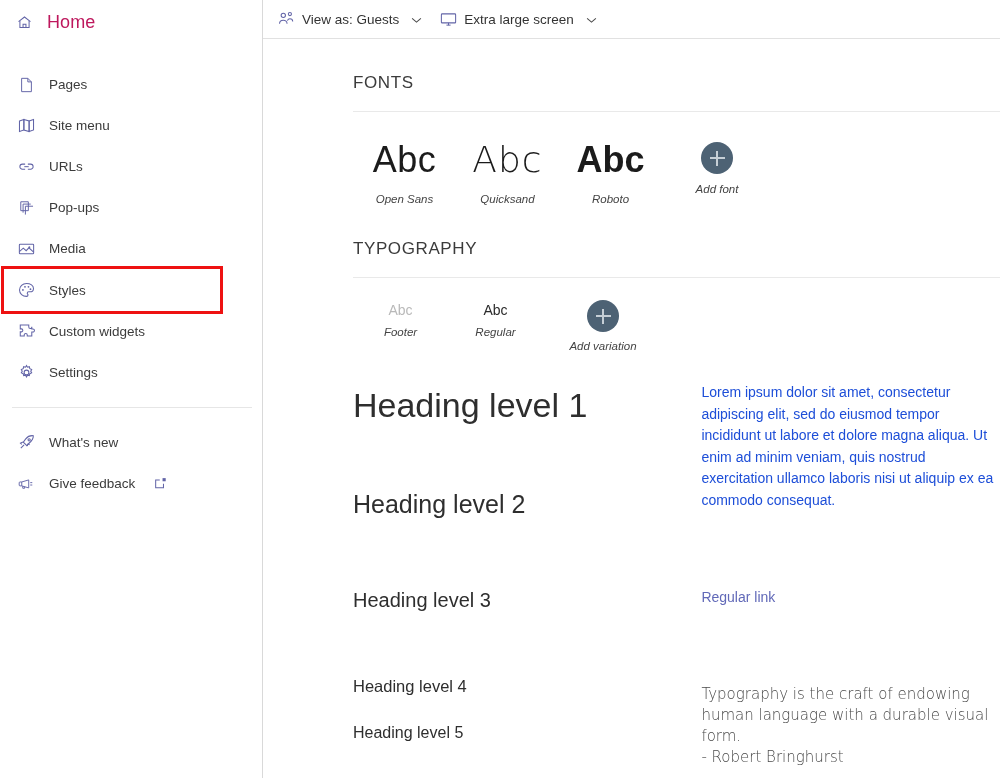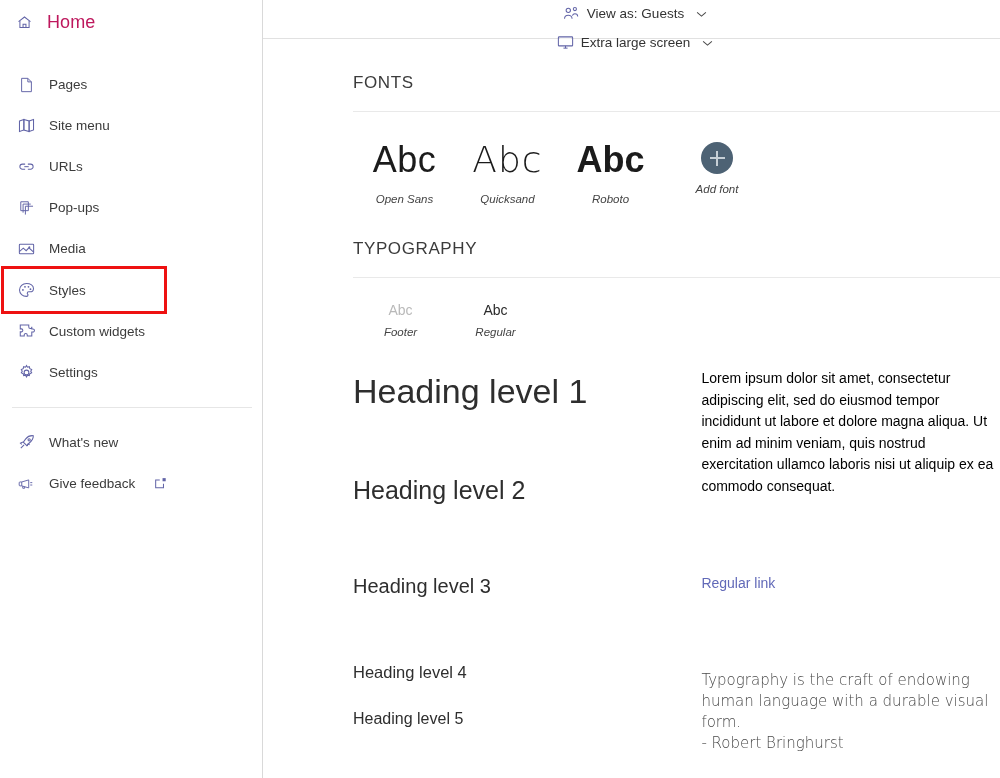--- a/index.html
+++ b/index.html
@@ -37,21 +37,21 @@
     height:41px;
     padding-left:18px;
     cursor:pointer;
   }
   .nav-item .label {
     font-size:13.5px; color:#3b3b3b;
   }
   .nav-item.selected {
     outline:3px solid #ee1111;
     outline-offset:0;
-    width:160px;
+    width:216px;
     margin-left:4px;
     padding-left:14px;
     height:42px;
   }
   .nav-divider {
     height:1px; background:#e6e6e6;
     margin:14px 12px 14px 12px;
     width:240px;
   }
   .nav-item .ext {
@@ -67,21 +67,20 @@
     width:737px; height:778px;
     background:#ffffff;
     overflow:hidden;
   }
   #toolbar {
     height:39px;
     border-bottom:1px solid #e1e1e1;
     display:flex; align-items:center;
     padding-left:7px;
     gap:2px;
-    flex-direction:column;
   }
   .tb-btn {
     display:flex; align-items:center; gap:7px;
     padding:5px 8px; cursor:pointer;
     font-size:13.5px; color:#333333;
   }
   .tb-btn .chev { margin-left:5px; }
 
   .content { padding:0 0 0 0; }
 
@@ -154,21 +153,21 @@
 
   .h-sample { color:#2e2e2e; font-weight:400; font-family:"Liberation Sans", sans-serif; }
   .h1s { font-size:34px; line-height:42px; margin-top:8px; }
   .h2s { font-size:25px; line-height:32px; margin-top:62px; }
   .h3s { font-size:20px; line-height:26px; margin-top:67px; }
   .h4s { font-size:16.5px; line-height:22px; margin-top:62px; }
   .h5s { font-size:16px; line-height:20px; margin-top:26px; color:#2e2e2e; }
 
   .body-para {
     font-size:14px; line-height:21.5px;
-    color:#000000;
+    color:#1d4ed8;
     font-family:"Liberation Sans", sans-serif;
   }
   .reg-link {
     display:block; margin-top:78px;
     font-size:14px; color:#6169b8;
     text-decoration:none; cursor:pointer;
   }
   .quote {
     margin-top:79px;
     font-family:"DejaVu Sans", sans-serif;
@@ -391,20 +390,29 @@
 
     <div class="var-row">
       <div class="var-card muted">
         <div class="sample">Abc</div>
         <div class="name">Footer</div>
       </div>
       <div class="var-card dark">
         <div class="sample">Abc</div>
         <div class="name">Regular</div>
       </div>
+      <div class="var-add">
+        <div class="plus-circle">
+          <span class="plus-inner">
+            <span class="bar-h" style="top:6.7px;left:0;"></span>
+            <span class="bar-v" style="left:6.7px;top:0;"></span>
+          </span>
+        </div>
+        <div class="cap">Add variation</div>
+      </div>
     </div>
 
     <div class="specimen">
       <div class="spec-left">
         <div class="h-sample h1s">Heading level 1</div>
         <div class="h-sample h2s">Heading level 2</div>
         <div class="h-sample h3s">Heading level 3</div>
         <div class="h-sample h4s">Heading level 4</div>
         <div class="h-sample h5s">Heading level 5</div>
       </div>

